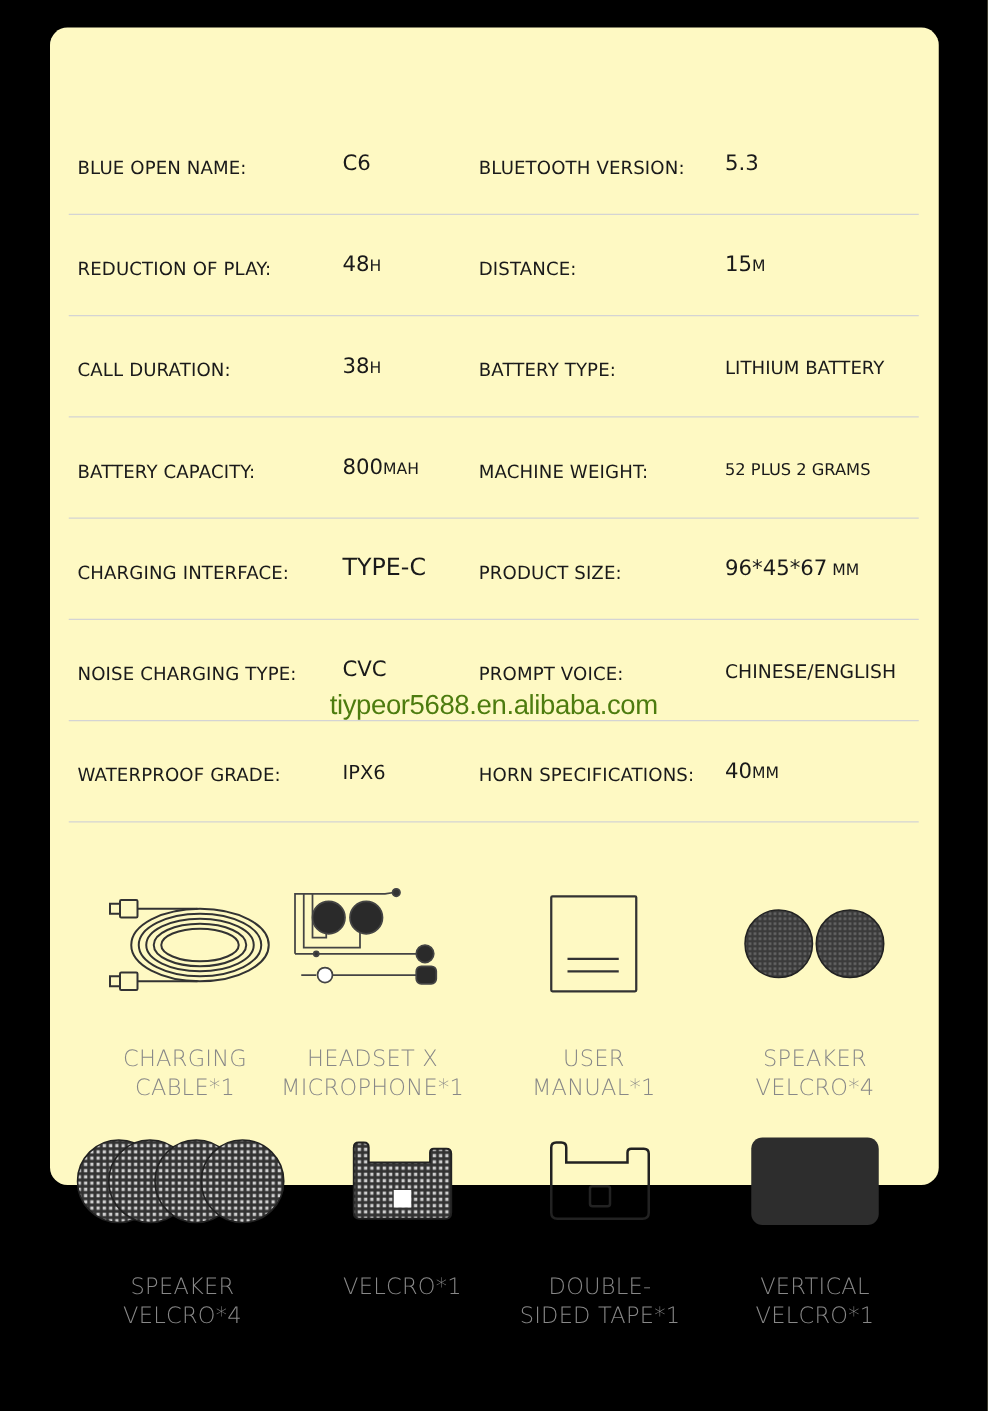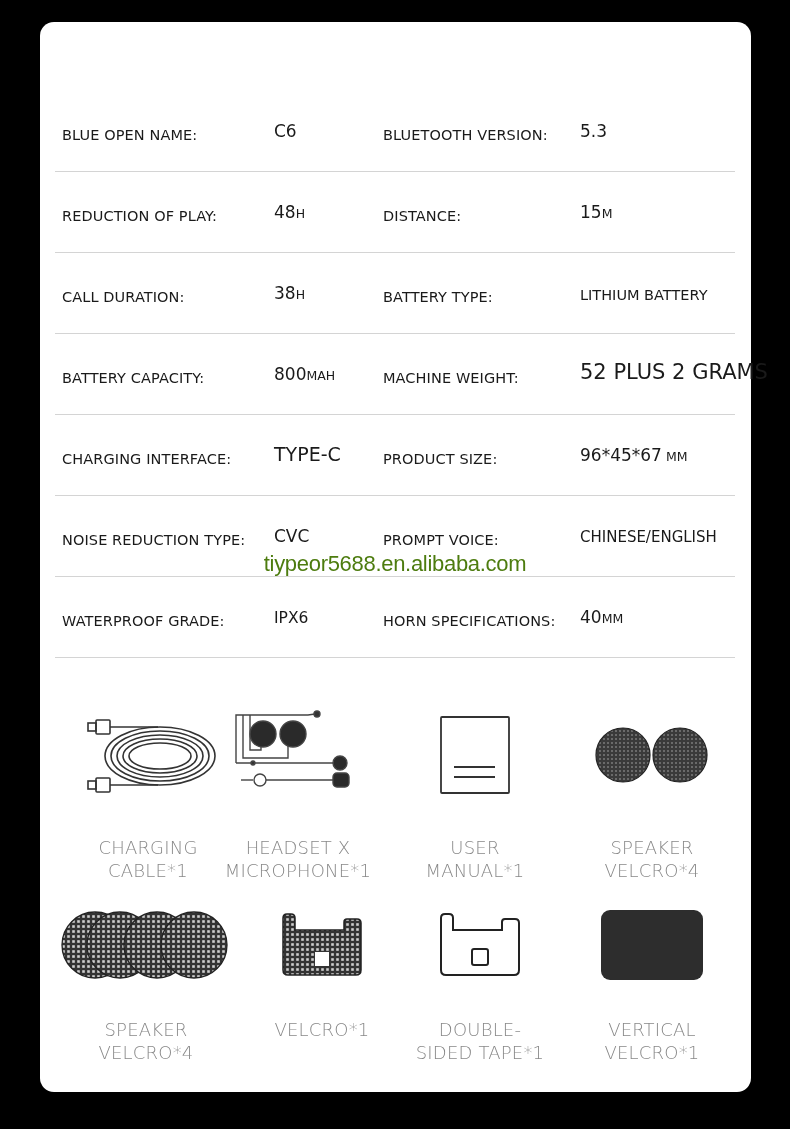--- a/index.html
+++ b/index.html
@@ -1,20 +1,20 @@
 <!DOCTYPE html>
 <html><head>
 <meta charset="utf-8">
 <style>
   * { box-sizing: border-box; margin: 0; padding: 0; }
   html, body { width: 790px; height: 1129px; background: #000; overflow: hidden; }
   body { font-family: "DejaVu Sans", "Liberation Sans", sans-serif; position: relative; }
   .card {
-    position: absolute; left: 40px; top: 22px; width: 711px; height: 1070px;
-    background: #ffffff; border-radius: 14px;
+    position: absolute; left: 40px; top: 22px; width: 711px; height: 926px;
+    background: #fef9c3; border-radius: 14px;
   }
   .spec-table { position: absolute; left: 15px; top: 90px; width: 680px; }
   .spec-row {
     position: relative; height: 81px;
     border-bottom: 1.5px solid #d4d4d4;
   }
   .spec-row:first-child { height: 60px; }
   .cell { position: absolute; bottom: 28px; color: #1a1a1a; white-space: nowrap; }
   .lbl { font-size: 14.5px; letter-spacing: 0.1px; }
   .val { font-size: 17px; bottom: 30px; }
@@ -73,32 +73,32 @@
       <span class="cell lbl c1">CALL DURATION:</span>
       <span class="cell val c2"><span>38</span><small>H</small></span>
       <span class="cell lbl c3">BATTERY TYPE:</span>
       <span class="cell val c4" style="font-size:14.5px"><span>LITHIUM BATTERY</span><small></small></span>
     </div>
 
     <div class="spec-row">
       <span class="cell lbl c1">BATTERY CAPACITY:</span>
       <span class="cell val c2"><span>800</span><small>MAH</small></span>
       <span class="cell lbl c3">MACHINE WEIGHT:</span>
-      <span class="cell val c4" style="font-size:21px"><span>52 PLUS 2 GRAMS</span><small></small></span>
+      <span class="cell val c4" style="font-size:13px"><span>52 PLUS 2 GRAMS</span><small></small></span>
     </div>
 
     <div class="spec-row">
       <span class="cell lbl c1">CHARGING INTERFACE:</span>
       <span class="cell val c2" style="font-size:19px"><span>TYPE-C</span><small></small></span>
       <span class="cell lbl c3">PRODUCT SIZE:</span>
       <span class="cell val c4"><span>96*45*67</span><small> MM</small></span>
     </div>
 
     <div class="spec-row">
-      <span class="cell lbl c1">NOISE REDUCTION TYPE:</span>
+      <span class="cell lbl c1">NOISE CHARGING TYPE:</span>
       <span class="cell val c2" style="font-size:17px"><span>CVC</span><small></small></span>
       <span class="cell lbl c3">PROMPT VOICE:</span>
       <span class="cell val c4" style="font-size:15px"><span>CHINESE/ENGLISH</span><small></small></span>
     </div>
 
     <div class="spec-row">
       <span class="cell lbl c1">WATERPROOF GRADE:</span>
       <span class="cell val c2" style="font-size:15.5px"><span>IPX6</span><small></small></span>
       <span class="cell lbl c3">HORN SPECIFICATIONS:</span>
       <span class="cell val c4"><span>40</span><small>MM</small></span>

